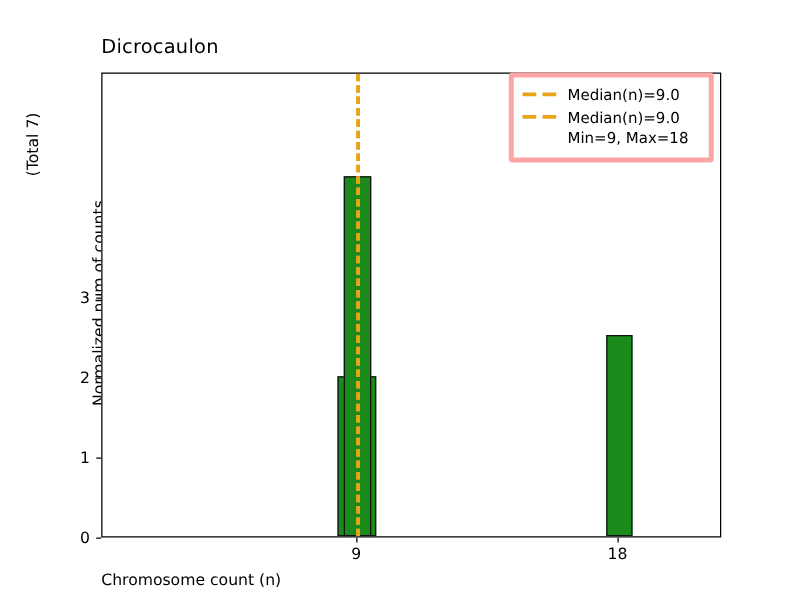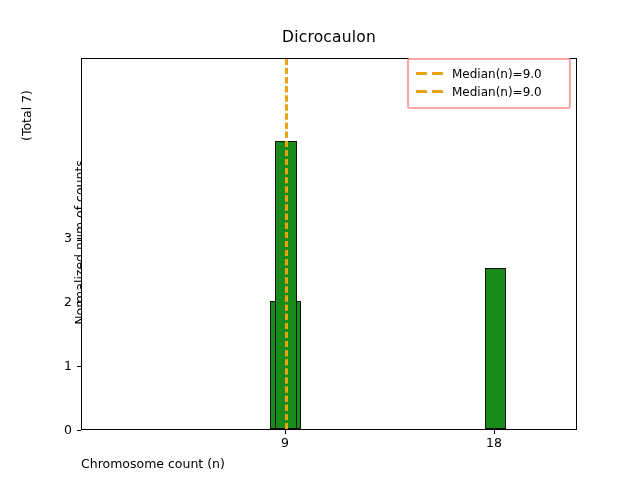--- a/index.html
+++ b/index.html
@@ -22,21 +22,20 @@
     height: 480px;
     background: #ffffff;
   }
 
   
   #chart-title {
     position: absolute;
     left: 81px;
     top: 28px;
     width: 496px;
-    text-align: center;
     font-size: 15.5px;
     color: #000000;
     letter-spacing: 0.2px;
   }
 
   
   #plot-area {
     position: absolute;
     left: 81px;
     top: 58px;
@@ -134,21 +133,21 @@
     transform: rotate(-90deg);
     transform-origin: center center;
   }
 
   
   #legend {
     position: absolute;
     left: 407px;
     top: 58px;
     width: 164px;
-    border: 2px solid #fca5a5;
+    border: 4px solid #fca5a5;
     border-radius: 3px;
     background: #ffffff;
     box-sizing: border-box;
     padding: 6px 7px 6px 6px;
   }
   .legend-entry {
     display: flex;
     align-items: flex-start;
     margin-bottom: 1px;
   }
@@ -226,18 +225,19 @@
       <span class="legend-sample"></span>
       <span class="legend-text">
         <span class="l1">Median(n)=9.0</span>
       </span>
     </div>
 
     <div class="legend-entry">
       <span class="legend-sample"></span>
       <span class="legend-text">
         <span class="l1">Median(n)=9.0</span>
+        <span class="l2">Min=9, Max=18</span>
       </span>
     </div>
 
   </div>
 
 </div>
 
 </body></html>

